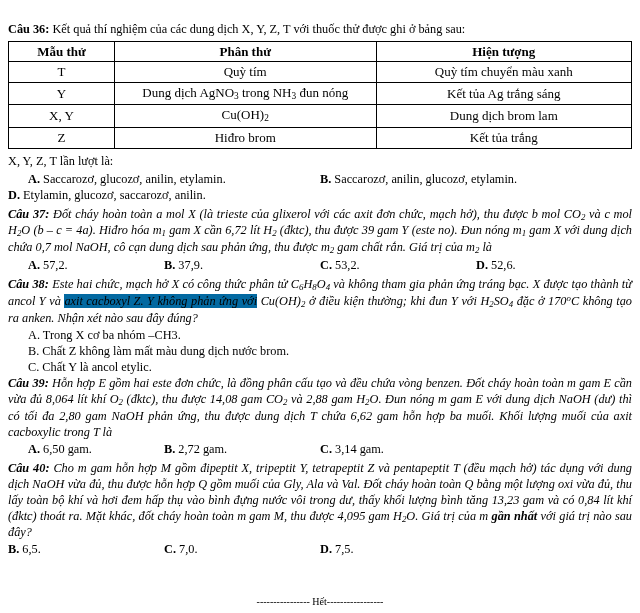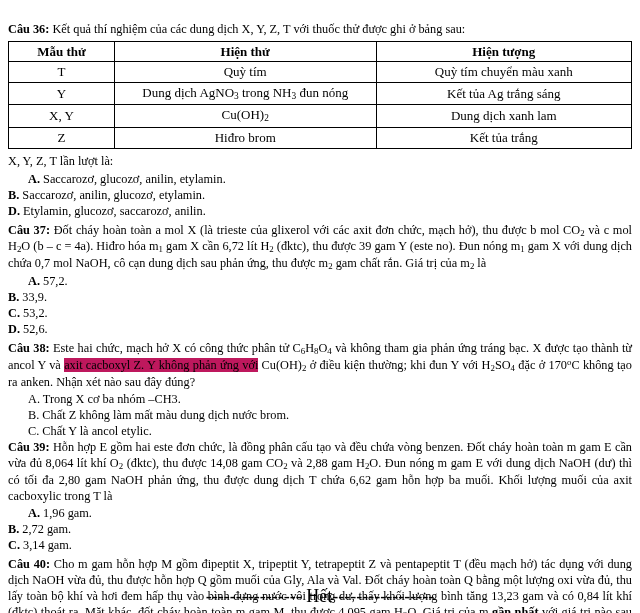--- a/index.html
+++ b/index.html
@@ -46,21 +46,20 @@
     font-weight: bold;
   }
   .col1 { width: 17%; }
   .col2 { width: 42%; }
   .col3 { width: 41%; }
 
   .answers {
     display: flex;
     flex-wrap: wrap;
     margin: 1px 0 3px 0;
-    flex-direction: column;
   }
   .answers.two > div {
     width: 50%;
     box-sizing: border-box;
     line-height: 1.3;
   }
   .answers.four > div {
     width: 25%;
     box-sizing: border-box;
     line-height: 1.3;
@@ -82,69 +81,70 @@
   }
   sub {
     font-size: 0.72em;
     vertical-align: -0.25em;
   }
   sup {
     font-size: 0.72em;
     vertical-align: 0.45em;
   }
   .hl {
-    background: #be185d;
+    background: #0369a1;
   }
   .footer {
     position: absolute;
     left: 0;
     right: 0;
     bottom: 6px;
     text-align: center;
-    font-size: 18px;
+    font-size: 10px;
   }
   .para {
     line-height: 1.3;
     text-align: justify;
     margin: 0 0 1px 0;
+    font-style: italic;
   }
 </style>
 </head>
 <body>
 
 <div class="page">
 
   <div class="q-line">
     <span class="q-head">Câu 36:</span>
     <span>Kết quả thí nghiệm của các dung dịch X, Y, Z, T với thuốc thử được ghi ở bảng sau:</span>
   </div>
 
   <table class="exp">
     <thead>
       <tr>
         <th class="col1">Mẫu thử</th>
-        <th class="col2">Hiện thử</th>
+        <th class="col2">Phân thử</th>
         <th class="col3">Hiện tượng</th>
       </tr>
     </thead>
     <tbody>
       <tr>
         <td>T</td>
         <td>Quỳ tím</td>
         <td>Quỳ tím chuyển màu xanh</td>
       </tr>
       <tr>
         <td>Y</td>
         <td>Dung dịch AgNO<sub>3</sub> trong NH<sub>3</sub> đun nóng</td>
         <td>Kết tủa Ag trắng sáng</td>
       </tr>
       <tr>
         <td>X, Y</td>
         <td>Cu(OH)<sub>2</sub></td>
-        <td>Dung dịch xanh lam</td>
+        <td>Dung dịch brom lam</td>
       </tr>
       <tr>
         <td>Z</td>
         <td>Hiđro brom</td>
         <td>Kết tủa trắng</td>
       </tr>
     </tbody>
   </table>
 
   <div class="after-text">X, Y, Z, T lần lượt là:</div>
@@ -169,21 +169,21 @@
     <span><span>Đốt cháy hoàn toàn a mol X (là trieste của glixerol với các axit đơn chức, mạch hở), thu được b mol CO</span><sub>2</sub><span> và c mol H</span><sub>2</sub><span>O (b – c = 4a). Hiđro hóa m</span><sub>1</sub><span> gam X cần 6,72 lít H</span><sub>2</sub><span> (đktc), thu được 39 gam Y (este no). Đun nóng m</span><sub>1</sub><span> gam X với dung dịch chứa 0,7 mol NaOH, cô cạn dung dịch sau phản ứng, thu được m</span><sub>2</sub><span> gam chất rắn. Giá trị của m</span><sub>2</sub><span> là</span></span>
   </div>
 
   <div class="answers four">
     <div class="ans-indent">
       <span class="lbl">A.</span>
       <span>57,2.</span>
     </div>
     <div>
       <span class="lbl">B.</span>
-      <span>33,9.</span>
+      <span>37,9.</span>
     </div>
     <div>
       <span class="lbl">C.</span>
       <span>53,2.</span>
     </div>
     <div>
       <span class="lbl">D.</span>
       <span>52,6.</span>
     </div>
   </div>
@@ -209,21 +209,21 @@
   </div>
 
   <div class="para">
     <span class="q-head">Câu 39:</span>
     <span><span>Hỗn hợp E gồm hai este đơn chức, là đồng phân cấu tạo và đều chứa vòng benzen. Đốt cháy hoàn toàn m gam E cần vừa đủ 8,064 lít khí O</span><sub>2</sub><span> (đktc), thu được 14,08 gam CO</span><sub>2</sub><span> và 2,88 gam H</span><sub>2</sub><span>O. Đun nóng m gam E với dung dịch NaOH (dư) thì có tối đa 2,80 gam NaOH phản ứng, thu được dung dịch T chứa 6,62 gam hỗn hợp ba muối. Khối lượng muối của axit cacboxylic trong T là</span></span>
   </div>
 
   <div class="answers four">
     <div class="ans-indent">
       <span class="lbl">A.</span>
-      <span>1,96 gam.</span>
+      <span>6,50 gam.</span>
     </div>
     <div>
       <span class="lbl">B.</span>
       <span>2,72 gam.</span>
     </div>
     <div>
       <span class="lbl">C.</span>
       <span>3,14 gam.</span>
     </div>
   </div>

